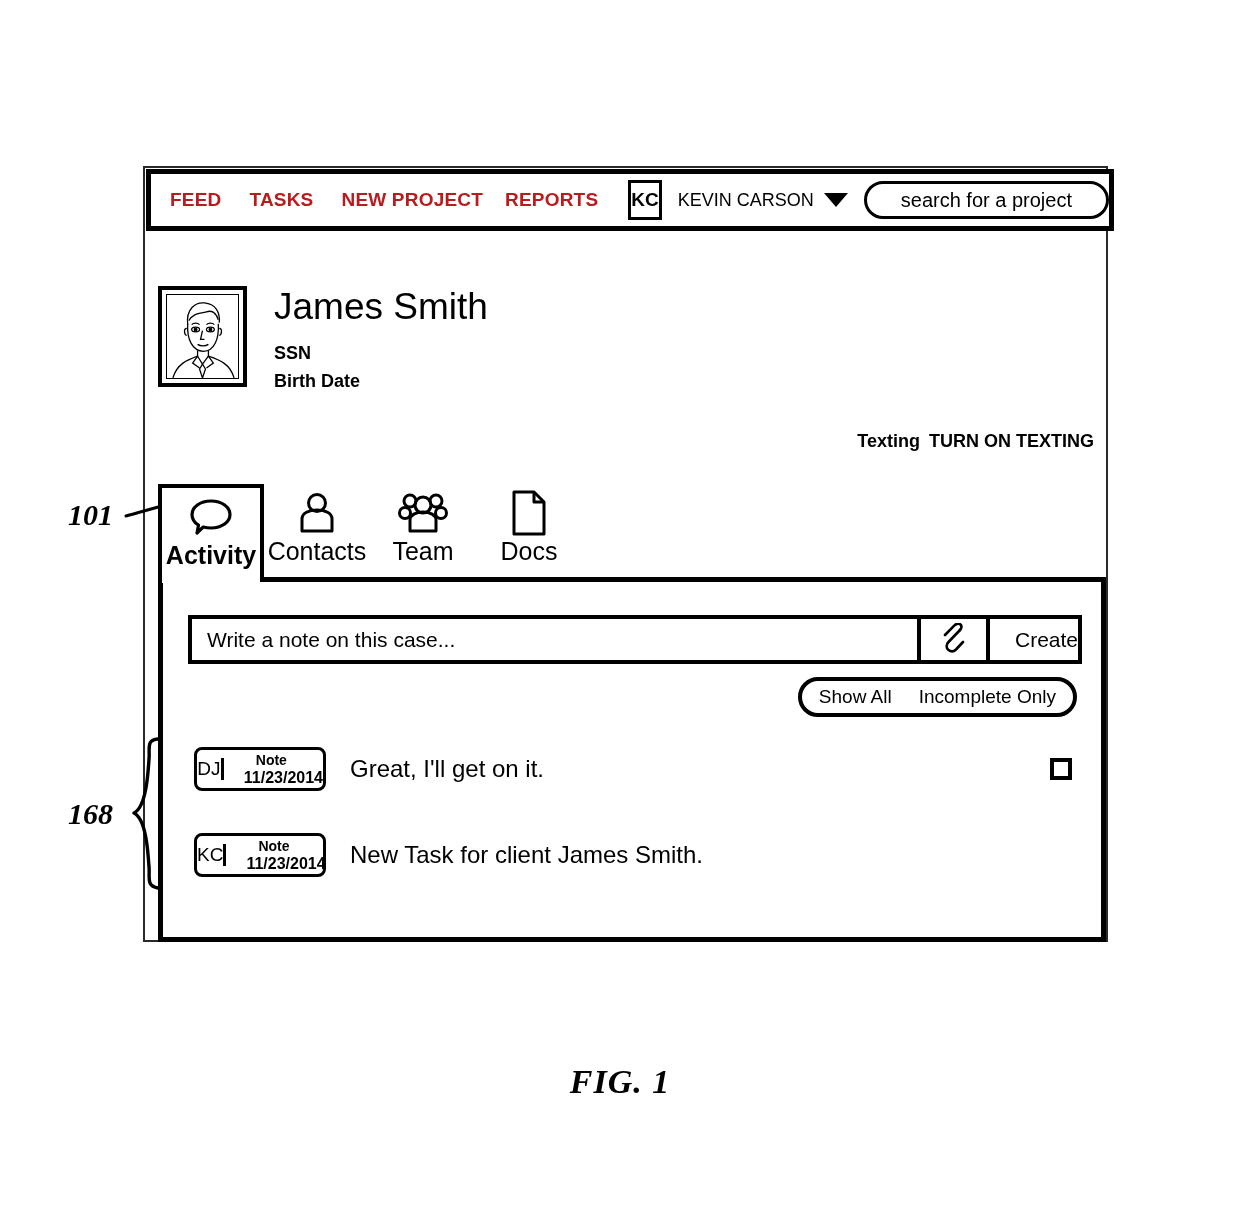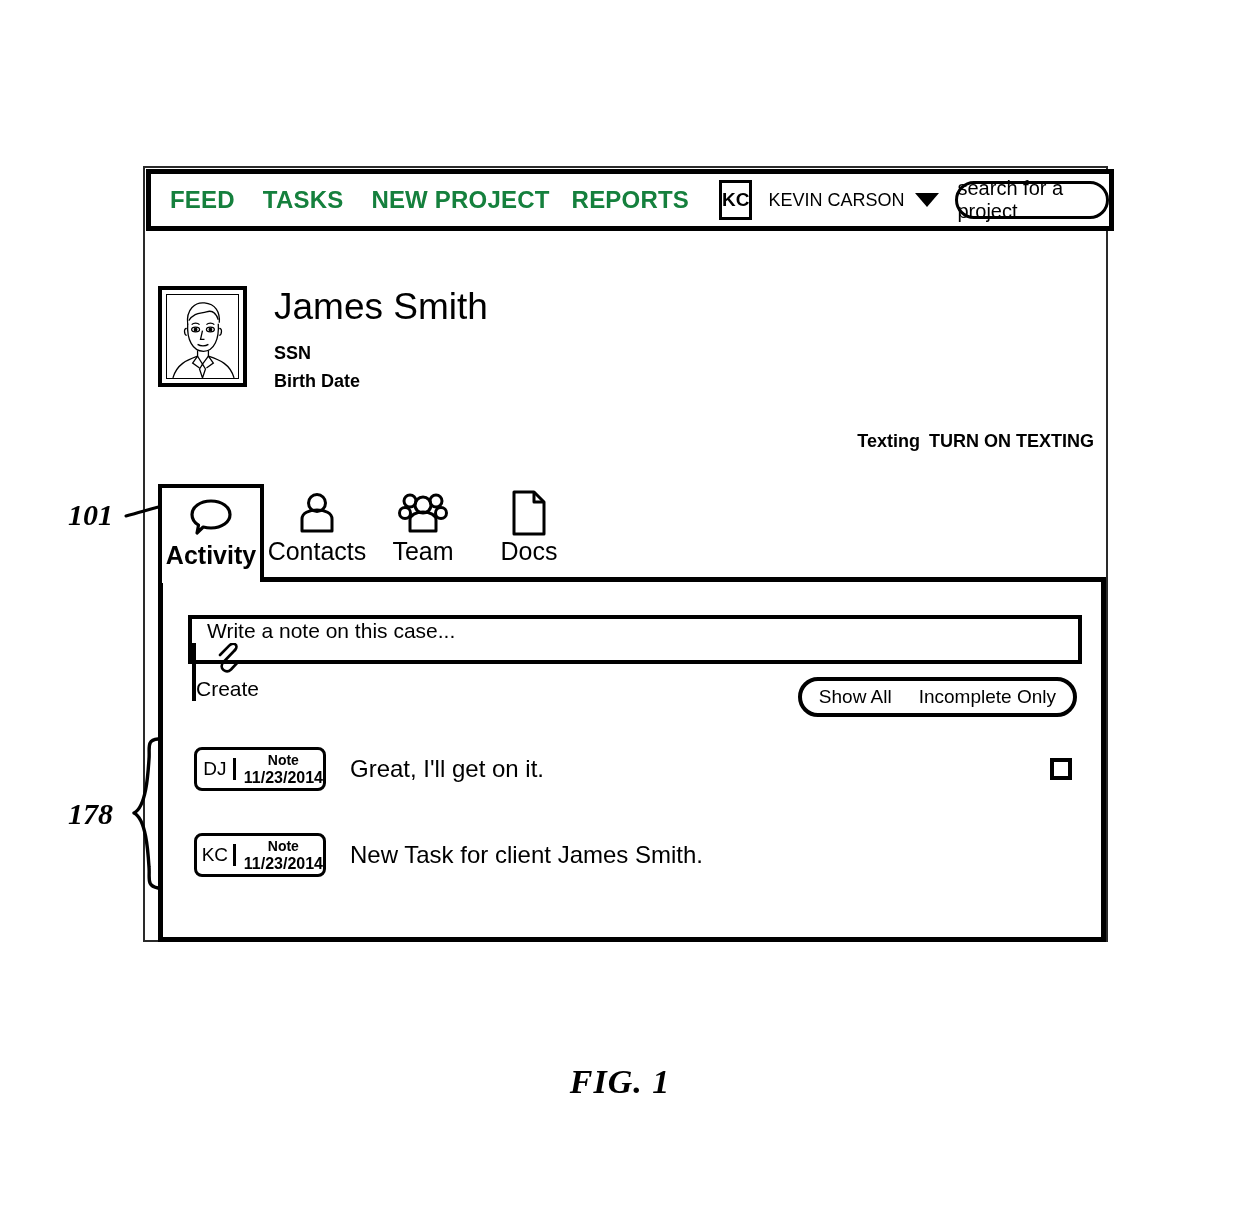--- a/index.html
+++ b/index.html
@@ -36,25 +36,25 @@
     width: 968px;
     height: 62px;
     border: 5px solid #000;
     box-sizing: border-box;
     background: #ffffff;
     display: flex;
     align-items: center;
     z-index: 5;
   }
   .nav-link {
-    font-size: 24px;
+    font-size: 19px;
     font-weight: bold;
     letter-spacing: 0.2px;
     white-space: nowrap;
-    color: #15803d;
+    color: #b91c1c;
   }
   #nav-feed { margin-left: 19px; }
   #nav-tasks { margin-left: 28px; }
   #nav-newproject { margin-left: 28px; }
   #nav-reports { margin-left: 22px; }
 
   #user-initials-box {
     margin-left: 30px;
     width: 40px;
     height: 40px;
@@ -213,21 +213,20 @@
     position: absolute;
     left: 25px;
     top: 33px;
     width: 894px;
     height: 49px;
     border: 4px solid #000;
     box-sizing: border-box;
     display: flex;
     align-items: stretch;
     background: #fff;
-    flex-direction: column;
   }
   #note-input {
     flex: 1;
     display: flex;
     align-items: center;
     padding-left: 15px;
     font-size: 21px;
     color: #000;
   }
   #attach-cell {
@@ -235,21 +234,21 @@
     border-left: 4px solid #000;
     display: flex;
     align-items: center;
     justify-content: center;
   }
   #create-cell {
     width: 88px;
     border-left: 4px solid #000;
     display: flex;
     align-items: center;
-    justify-content: flex-start;
+    justify-content: flex-end;
     font-size: 21px;
   }
 
   
   #filter-pill {
     position: absolute;
     right: 24px;
     top: 95px;
     height: 40px;
     border: 4px solid #000;
@@ -301,21 +300,21 @@
   }
   .badge-meta {
     flex: 1;
     display: flex;
     flex-direction: column;
     justify-content: center;
     padding-left: 8px;
     line-height: 17px;
   }
   .badge-type { font-size: 14px; font-weight: bold; padding-left: 24px; }
-  .badge-date { font-size: 16px; font-weight: bold; }
+  .badge-date { font-size: 16px; font-weight: bold; margin-left: 12px; }
   .activity-text {
     margin-left: 24px;
     font-size: 24px;
     white-space: nowrap;
   }
   .activity-check {
     position: absolute;
     right: 7px;
     width: 22px;
     height: 22px;
@@ -525,18 +524,18 @@
   </div>
 </div>
 
 <div id="tab-notch"></div>
 
 <div class="ref-num" id="ref-101">101</div>
 <svg id="leader-101" width="110" height="50">
   <path d="M2 26 C24 20 44 14 62 10" fill="none" stroke="#000" stroke-width="3" stroke-linecap="round"></path>
 </svg>
 
-<div class="ref-num" id="ref-102">178</div>
+<div class="ref-num" id="ref-102">168</div>
 <svg id="brace-102" width="48" height="160">
   <path d="M34 4 C22 5 26 13 25 24 C24 40 22 72 10 78 C22 84 24 116 25 132 C26 143 22 151 34 153" fill="none" stroke="#000" stroke-width="3.4" stroke-linecap="round" stroke-linejoin="round"></path>
 </svg>
 
 <div id="fig-caption">FIG. 1</div>
 
 </body></html>

